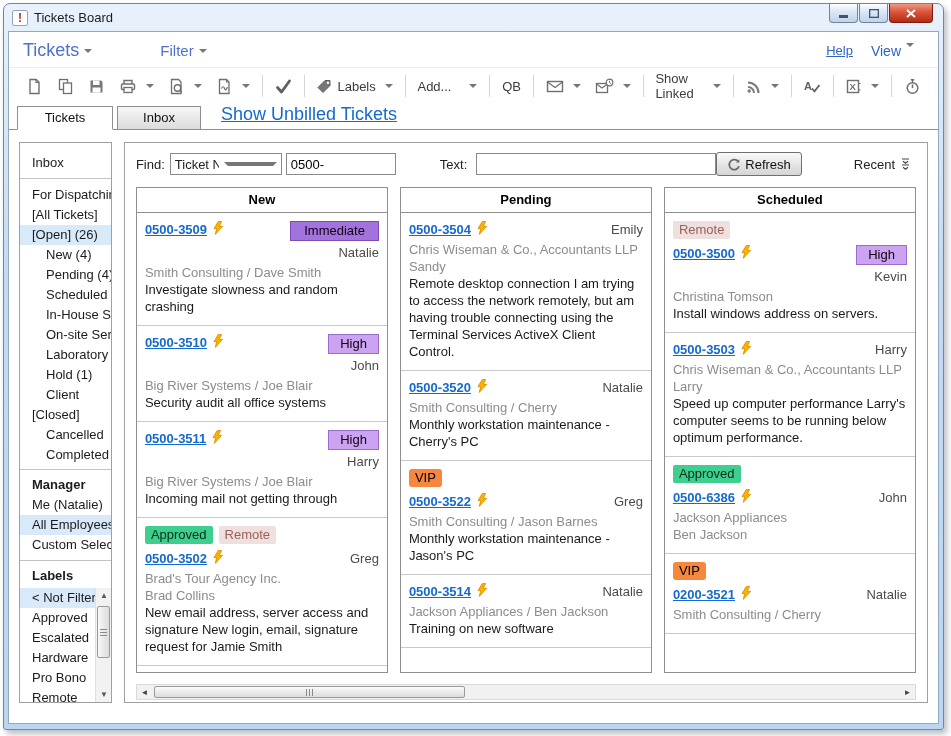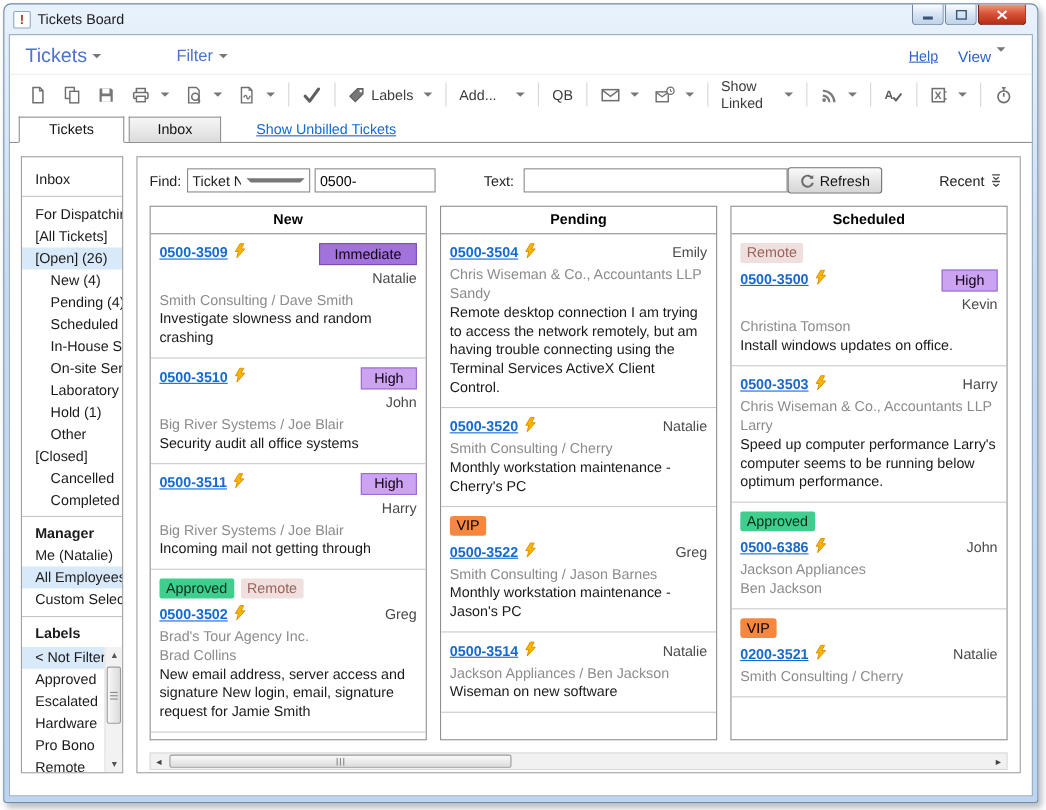--- a/index.html
+++ b/index.html
@@ -34,21 +34,21 @@
   
   .toolbar{height:37px;display:flex;align-items:center;padding:0 10px;border-top:1px solid #EDEDED;}
   .tbtn{display:flex;align-items:center;padding:3px 5px;margin:0 2px;border-radius:2px;color:#3c3c3c;font-size:13px;gap:4px;}
   .tsep{width:1px;height:22px;background:#D6D6D6;margin:0 5px;}
   .tbtn svg{display:block;}
   
   .tabrow{height:26px;display:flex;align-items:flex-end;padding-left:8px;border-bottom:1px solid #8F8F8F;position:relative;}
   .tab{border:1px solid #8F8F8F;border-bottom:none;padding:3px 0 4px;text-align:center;font-size:13px;color:#111;}
   .tab.active{background:#fff;width:96px;margin-bottom:-1px;border-bottom:1px solid #fff;z-index:2;}
   .tab.inactive{background:linear-gradient(#F6F6F6,#DCDCDC);width:84px;margin-left:4px;}
-  .unbilled{margin-left:32px;margin-bottom:4px;font-size:13px;color:var(--link_blue);}
+  .unbilled{margin-left:20px;margin-bottom:4px;font-size:18px;color:var(--link_blue);}
   
   .content{flex:1;display:flex;gap:12px;padding:12px 10px 0 10px;align-items:flex-start;}
   .sidebar{width:152px;height:561px;border:1px solid #A0A0A0;font-size:13px;color:#1b1b1b;
     display:flex;flex-direction:column;overflow:hidden;}
   .sb-inbox{padding:12px 12px 8px;}
   .sb-sep{border-top:1px solid #C4C4C4;margin:0;}
   .nav{padding:6px 0 4px;}
   .nav-item{height:20px;line-height:20px;padding-left:12px;white-space:nowrap;}
   .nav-item.ind{padding-left:26px;}
   .nav-item.sel,.sb-row.sel{background:var(--selected_row);}
@@ -289,21 +289,21 @@
             <div class="nav-item">For Dispatching (16)</div>
             <div class="nav-item">[All Tickets]</div>
             <div class="nav-item sel">[Open] (26)</div>
             <div class="nav-item ind">New (4)</div>
             <div class="nav-item ind">Pending (4)</div>
             <div class="nav-item ind">Scheduled (4)</div>
             <div class="nav-item ind">In-House Service (5)</div>
             <div class="nav-item ind">On-site Service (7)</div>
             <div class="nav-item ind">Laboratory Service (1)</div>
             <div class="nav-item ind">Hold (1)</div>
-            <div class="nav-item ind">Other</div>
+            <div class="nav-item ind">Client</div>
             <div class="nav-item">[Closed]</div>
             <div class="nav-item ind">Cancelled</div>
             <div class="nav-item ind">Completed</div>
           </div>
         <div class="sb-sep"></div>
         <div class="sb-h">Manager</div>
         <div id="manager-list">
             <div class="sb-row">Me (Natalie)</div>
             <div class="sb-row sel">All Employees</div>
             <div class="sb-row">Custom Selection...</div>
@@ -481,21 +481,21 @@
                     <a class="tlink" href="#">0500-3514</a>
                     <span class="bolt">
                       <svg width="12" height="14" viewBox="0 0 12 14">
                         <path d="M6.2 0.6L2 7.6h2.7L3.3 13.4 10.6 5.3H7.2L9.6 0.6z" fill="#F7B500" stroke="#DE8F00" stroke-width="0.9"></path>
                       </svg>
                     </span>
                     <span class="sp"></span>
                     <span class="assignee-inline">Natalie</span>
                   </div>
                   <div class="line muted">Jackson Appliances / Ben Jackson</div>
-                  <div class="line">Wiseman on new software</div>
+                  <div class="line">Training on new software</div>
                 </div>
                 <div class="card filler"></div>
               </div>
             </div>
             <div class="column">
               <div class="col-header">Scheduled</div>
               <div class="cards">
                 <div class="card">
                   <div class="tags">
                     <span class="badge remote">Remote</span>
@@ -505,21 +505,21 @@
                     <span class="bolt">
                       <svg width="12" height="14" viewBox="0 0 12 14">
                         <path d="M6.2 0.6L2 7.6h2.7L3.3 13.4 10.6 5.3H7.2L9.6 0.6z" fill="#F7B500" stroke="#DE8F00" stroke-width="0.9"></path>
                       </svg>
                     </span>
                     <span class="sp"></span>
                     <span class="prio high">High</span>
                   </div>
                   <div class="assignee-row">Kevin</div>
                   <div class="line muted">Christina Tomson</div>
-                  <div class="line">Install windows updates on office.</div>
+                  <div class="line">Install windows address on servers.</div>
                 </div>
                 <div class="card">
                   <div class="id-row">
                     <a class="tlink" href="#">0500-3503</a>
                     <span class="bolt">
                       <svg width="12" height="14" viewBox="0 0 12 14">
                         <path d="M6.2 0.6L2 7.6h2.7L3.3 13.4 10.6 5.3H7.2L9.6 0.6z" fill="#F7B500" stroke="#DE8F00" stroke-width="0.9"></path>
                       </svg>
                     </span>
                     <span class="sp"></span>

